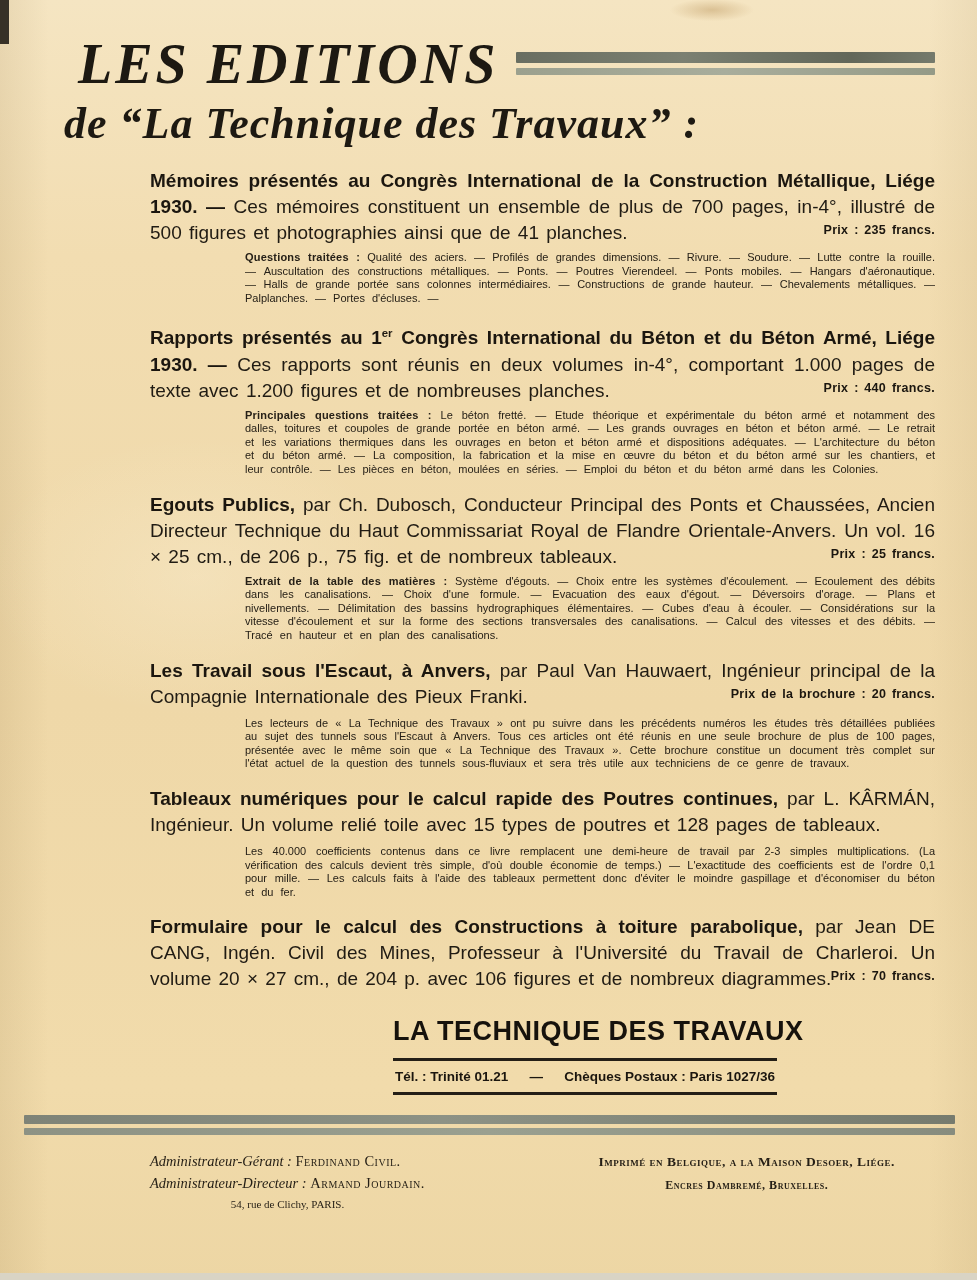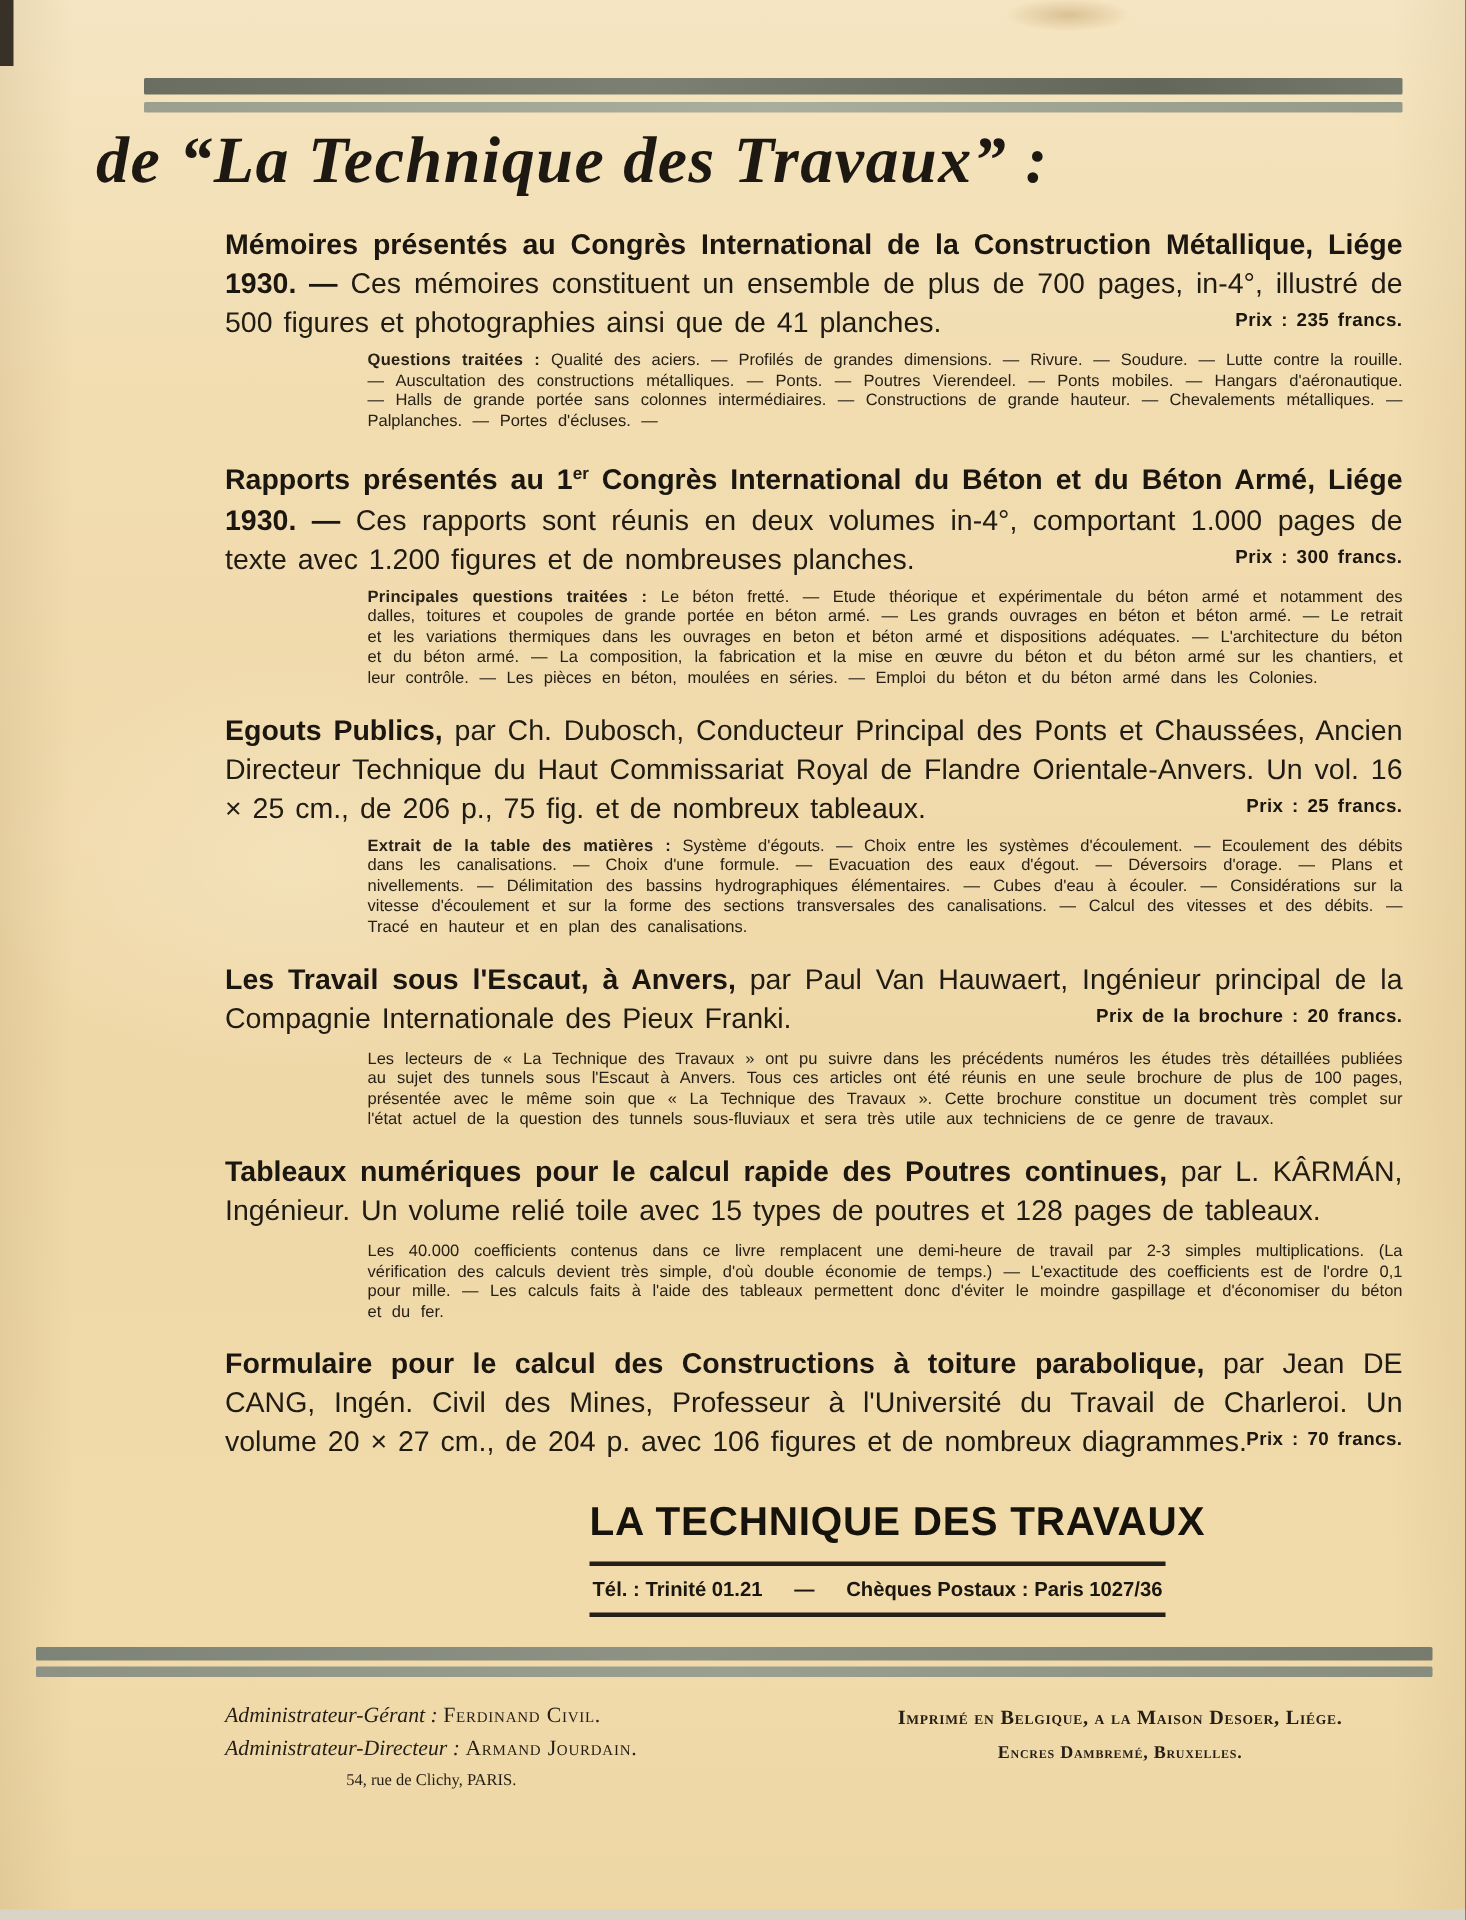--- a/index.html
+++ b/index.html
@@ -87,41 +87,42 @@
   .f-right-2 { font-size:12px; margin-top:8px; font-weight:bold; }
 </style>
 </head>
 <body>
 
 <div class="page">
   <div class="corner-mark"></div>
 
   <header>
     <div class="title-row">
+      <h1 class="main-title">LES EDITIONS</h1>
       <div class="title-bars">
         <div class="bar-dark"></div>
         <div class="bar-light"></div>
       </div>
     </div>
     <div class="subtitle">de “La Technique des Travaux” :</div>
   </header>
 
   <main>
 
     <p class="entry e1">
       <b>Mémoires présentés au Congrès International de la Construction Métallique, Liége 1930. — </b><span>Ces mémoires constituent un ensemble de plus de 700 pages, in-4°, illustré de 500 figures et photographies ainsi que de 41 planches.</span>
       <span class="price">Prix : 235 francs.</span>
     </p>
     <p class="sub">
       <b>Questions traitées :</b> <span>Qualité des aciers. — Profilés de grandes dimensions. — Rivure. — Soudure. — Lutte contre la rouille. — Auscultation des constructions métalliques. — Ponts. — Poutres Vierendeel. — Ponts mobiles. — Hangars d'aéronautique. — Halls de grande portée sans colonnes intermédiaires. — Constructions de grande hauteur. — Chevalements métalliques. — Palplanches. — Portes d'écluses. —</span>
     </p>
 
     <p class="entry">
       <b>Rapports présentés au 1</b><sup>er</sup><b> Congrès International du Béton et du Béton Armé, Liége 1930. — </b><span>Ces rapports sont réunis en deux volumes in-4°, comportant 1.000 pages de texte avec 1.200 figures et de nombreuses planches.</span>
-      <span class="price">Prix : 300 francs.</span>
+      <span class="price">Prix : 440 francs.</span>
     </p>
     <p class="sub">
       <b>Principales questions traitées :</b> <span>Le béton fretté. — Etude théorique et expérimentale du béton armé et notamment des dalles, toitures et coupoles de grande portée en béton armé. — Les grands ouvrages en béton et béton armé. — Le retrait et les variations thermiques dans les ouvrages en beton et béton armé et dispositions adéquates. — L'architecture du béton et du béton armé. — La composition, la fabrication et la mise en œuvre du béton et du béton armé sur les chantiers, et leur contrôle. — Les pièces en béton, moulées en séries. — Emploi du béton et du béton armé dans les Colonies.</span>
     </p>
 
     <p class="entry">
       <b>Egouts Publics, </b><span>par Ch. Dubosch, Conducteur Principal des Ponts et Chaussées, Ancien Directeur Technique du Haut Commissariat Royal de Flandre Orientale-Anvers. Un vol. 16 × 25 cm., de 206 p., 75 fig. et de nombreux tableaux.</span>
       <span class="price">Prix : 25 francs.</span>
     </p>
     <p class="sub">

